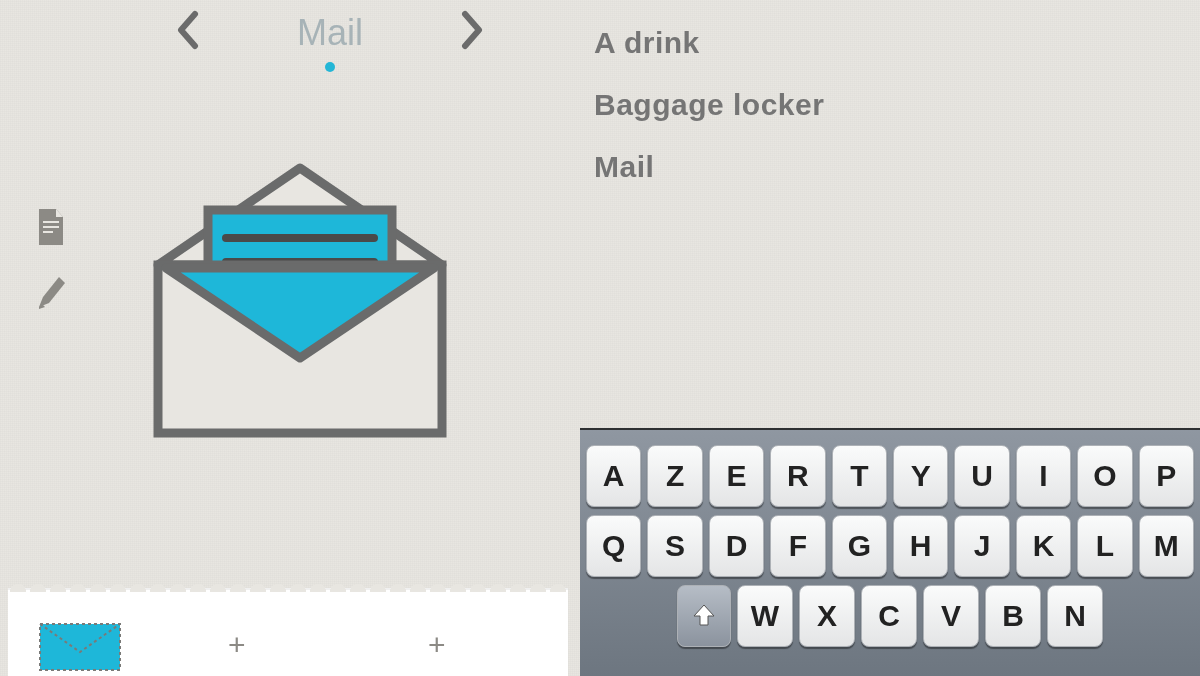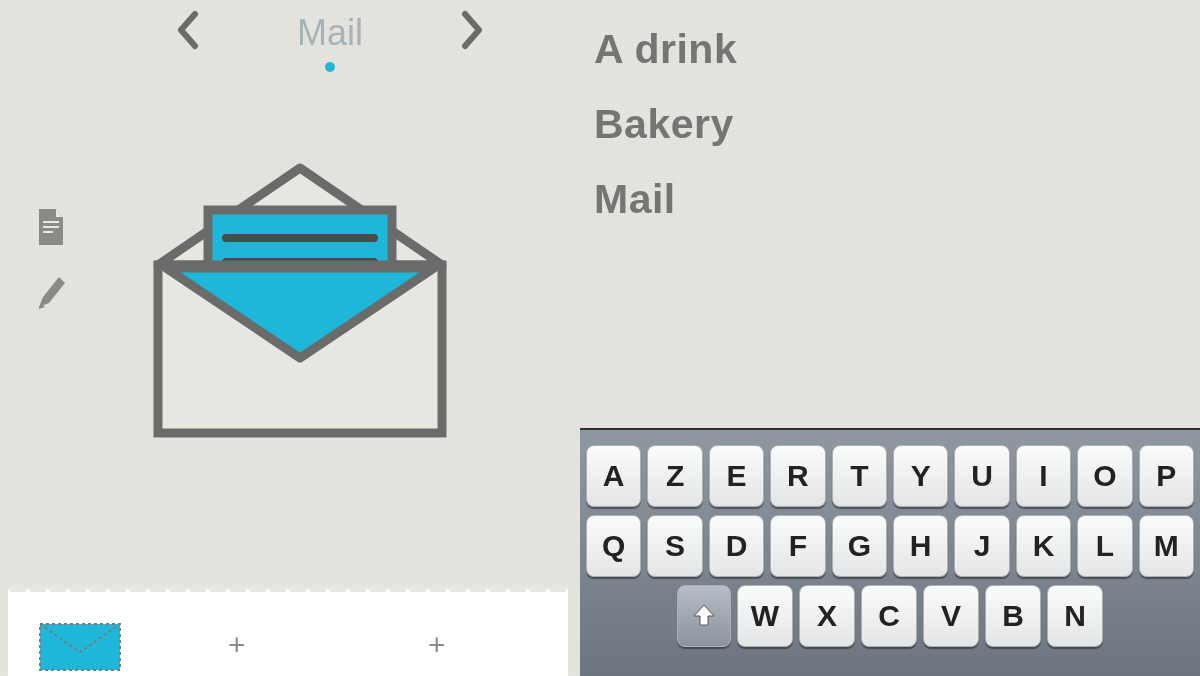--- a/index.html
+++ b/index.html
@@ -32,21 +32,21 @@
   .stamp-strip::before{content:"";position:absolute;left:0;right:0;top:-10px;height:12px;
     background:radial-gradient(circle at 10px 12px,#e8e6e1 8px,transparent 8px) repeat-x;
     background-size:20px 20px;}
   .mini-env{position:absolute;left:30px;top:26px;}
   .mini-env svg{width:84px;height:56px;}
   .plus{position:absolute;top:38px;font-size:30px;color:#8c8a85;cursor:pointer;}
   .plus.a{left:220px;} .plus.b{left:420px;}
 
   
   .list{position:absolute;top:12px;left:14px;right:10px;}
-  .list .item{font-size:41px;font-weight:700;color:#757575;padding:14px 0;letter-spacing:.5px;}
+  .list .item{font-size:30px;font-weight:700;color:#757575;padding:14px 0;letter-spacing:.5px;}
 
   
   .kb{position:absolute;left:0;right:0;bottom:0;height:236px;border-top:2px solid #2f3133;
     background:linear-gradient(#8f97a1,#6d7680);padding-top:10px;}
   .kb-row{display:flex;justify-content:center;gap:6px;margin:5px 6px 8px;}
   .key{flex:1;min-width:0;height:60px;background:linear-gradient(#fafbfb,#e4e5e6);border:1px solid #adb1b6;border-radius:8px;
     box-shadow:0 2px 1px rgba(0,0,0,.4);display:flex;align-items:center;justify-content:center;font-size:30px;font-weight:700;color:#222;cursor:pointer;}
   .kb .shift{flex:0 0 52px;background:linear-gradient(#b6bdc6,#8b939e);}
   .kb .shift svg{width:28px;height:28px;fill:#fff;stroke:#555;stroke-width:1;}
   .kb-row.third{margin-left:10px;margin-right:10px;}
@@ -118,21 +118,21 @@
       </svg>
     </span>
     <span class="plus a">+</span>
     <span class="plus b">+</span>
   </div>
 </div>
 
 <div class="right">
   <div class="list">
     <div class="item">A drink</div>
-    <div class="item">Bakery</div>
+    <div class="item">Baggage locker</div>
     <div class="item">Mail</div>
   </div>
 
   <div class="kb">
     <div class="kb-row">
       <div class="key">A</div>
       <div class="key">Z</div>
       <div class="key">E</div>
       <div class="key">R</div>
       <div class="key">T</div>

